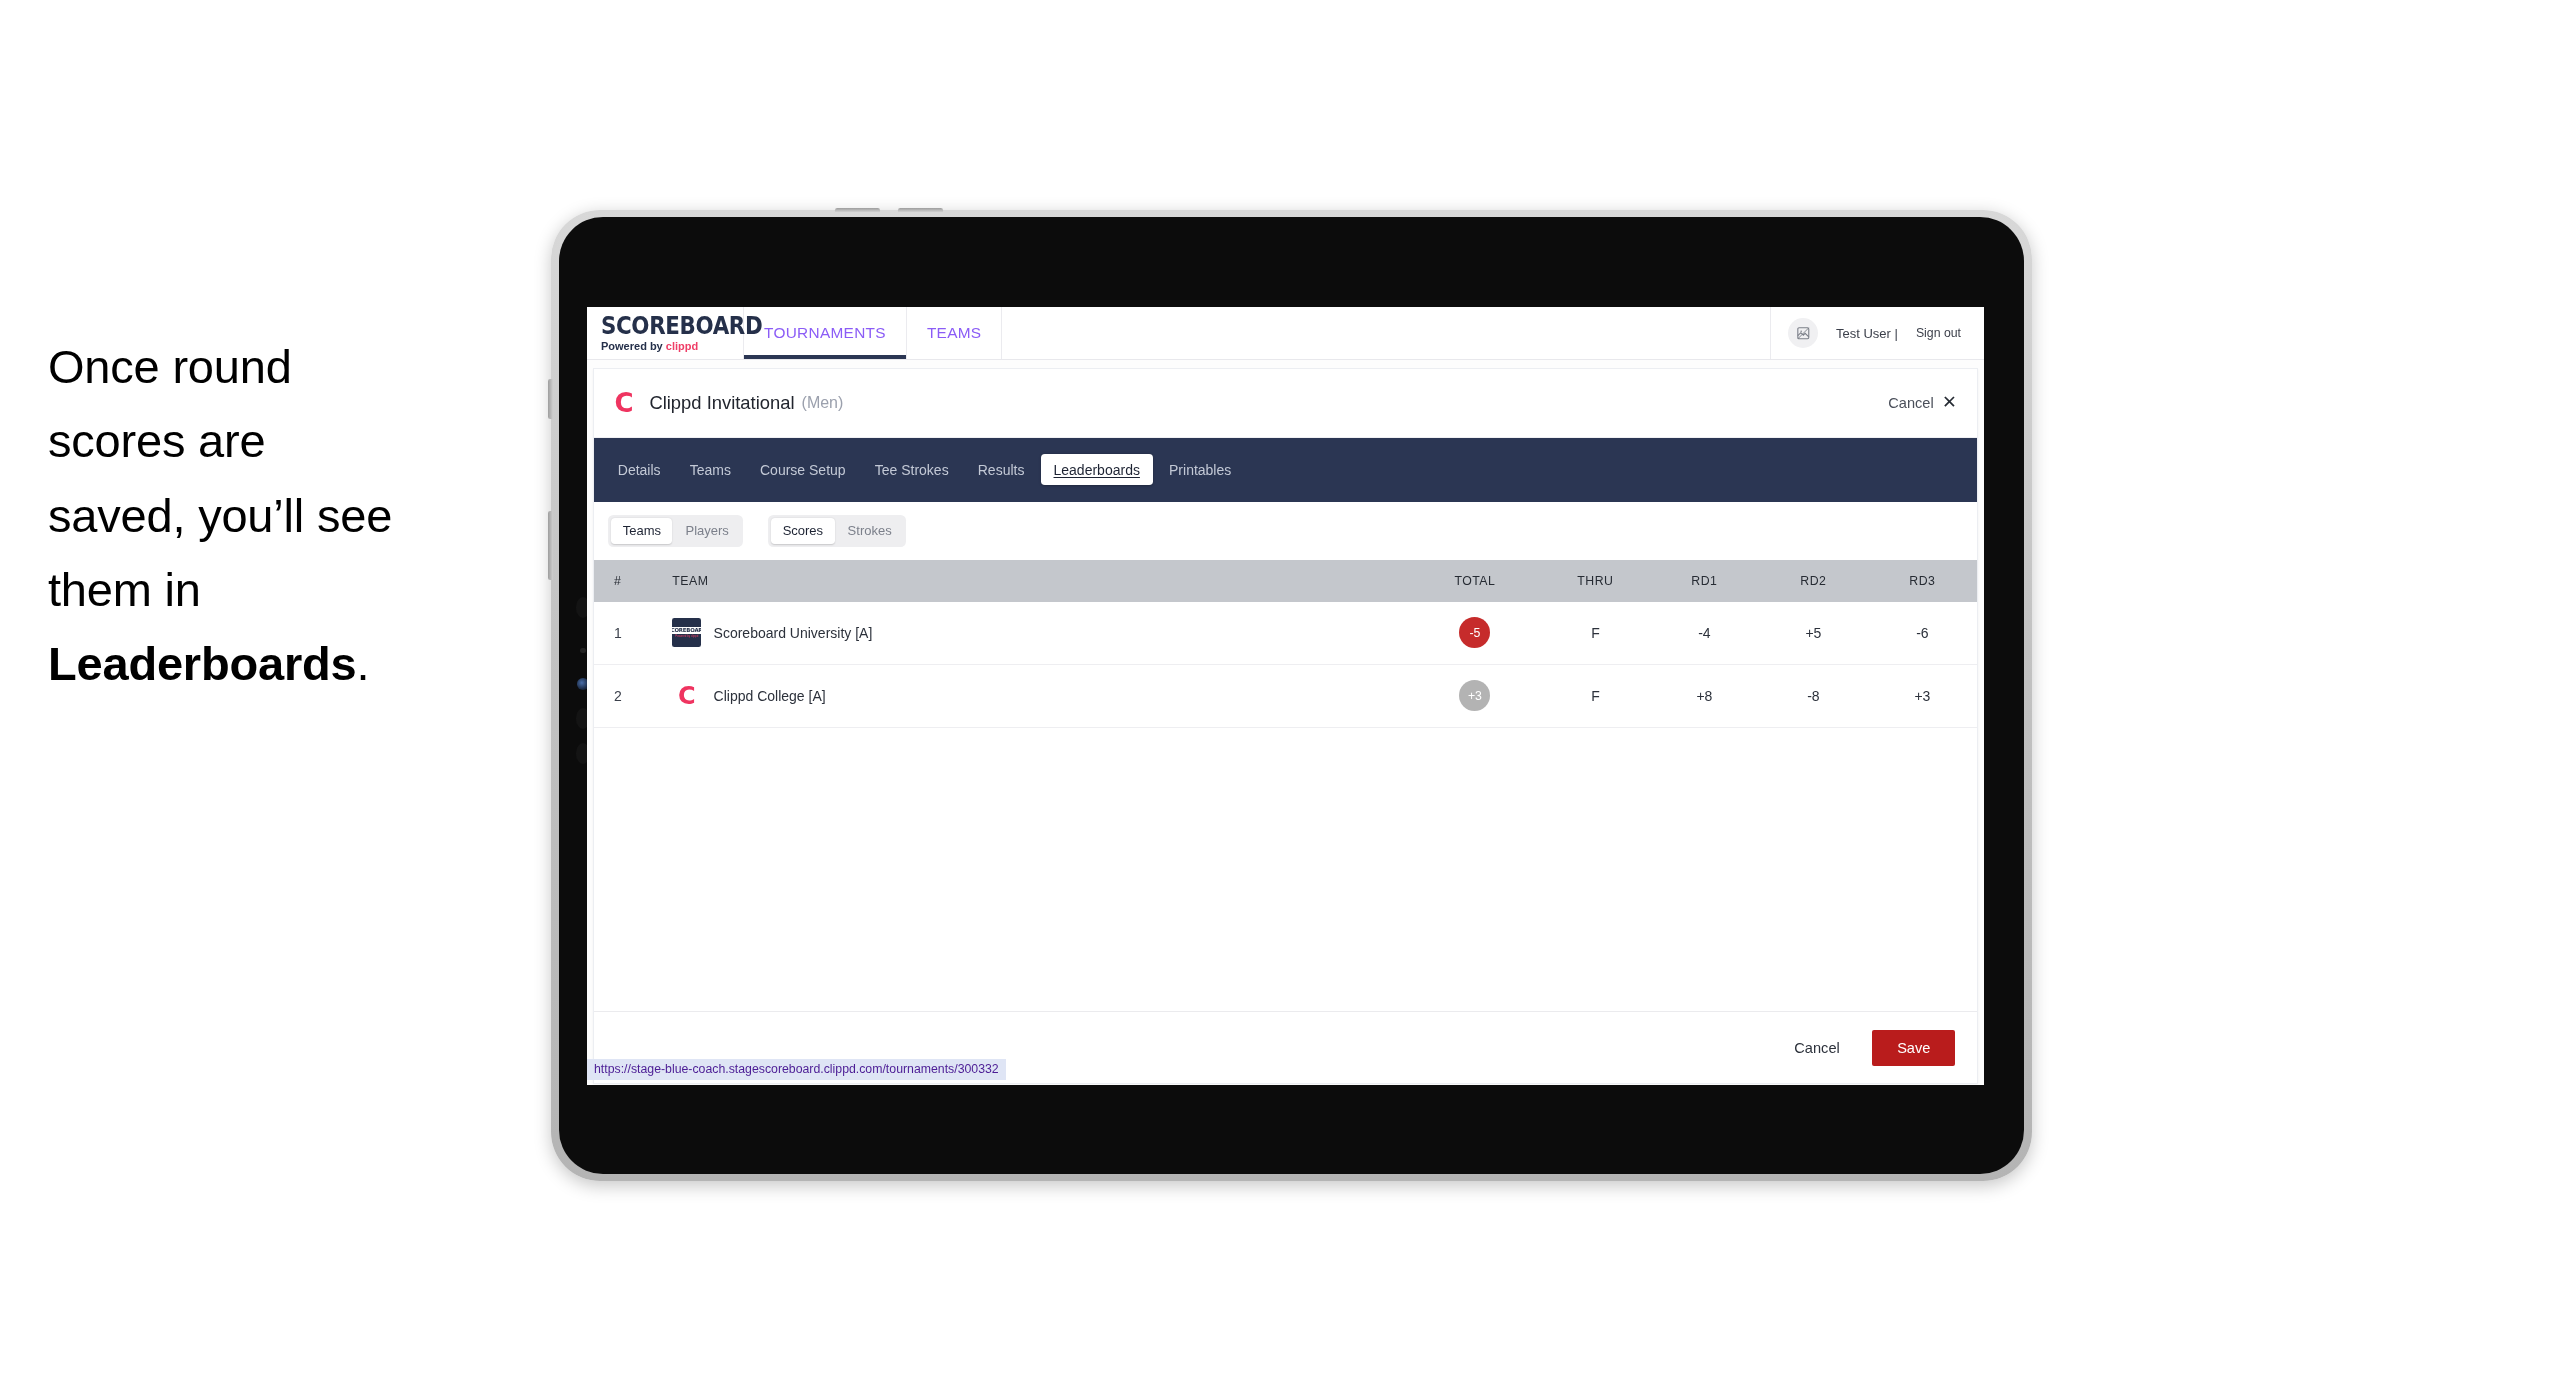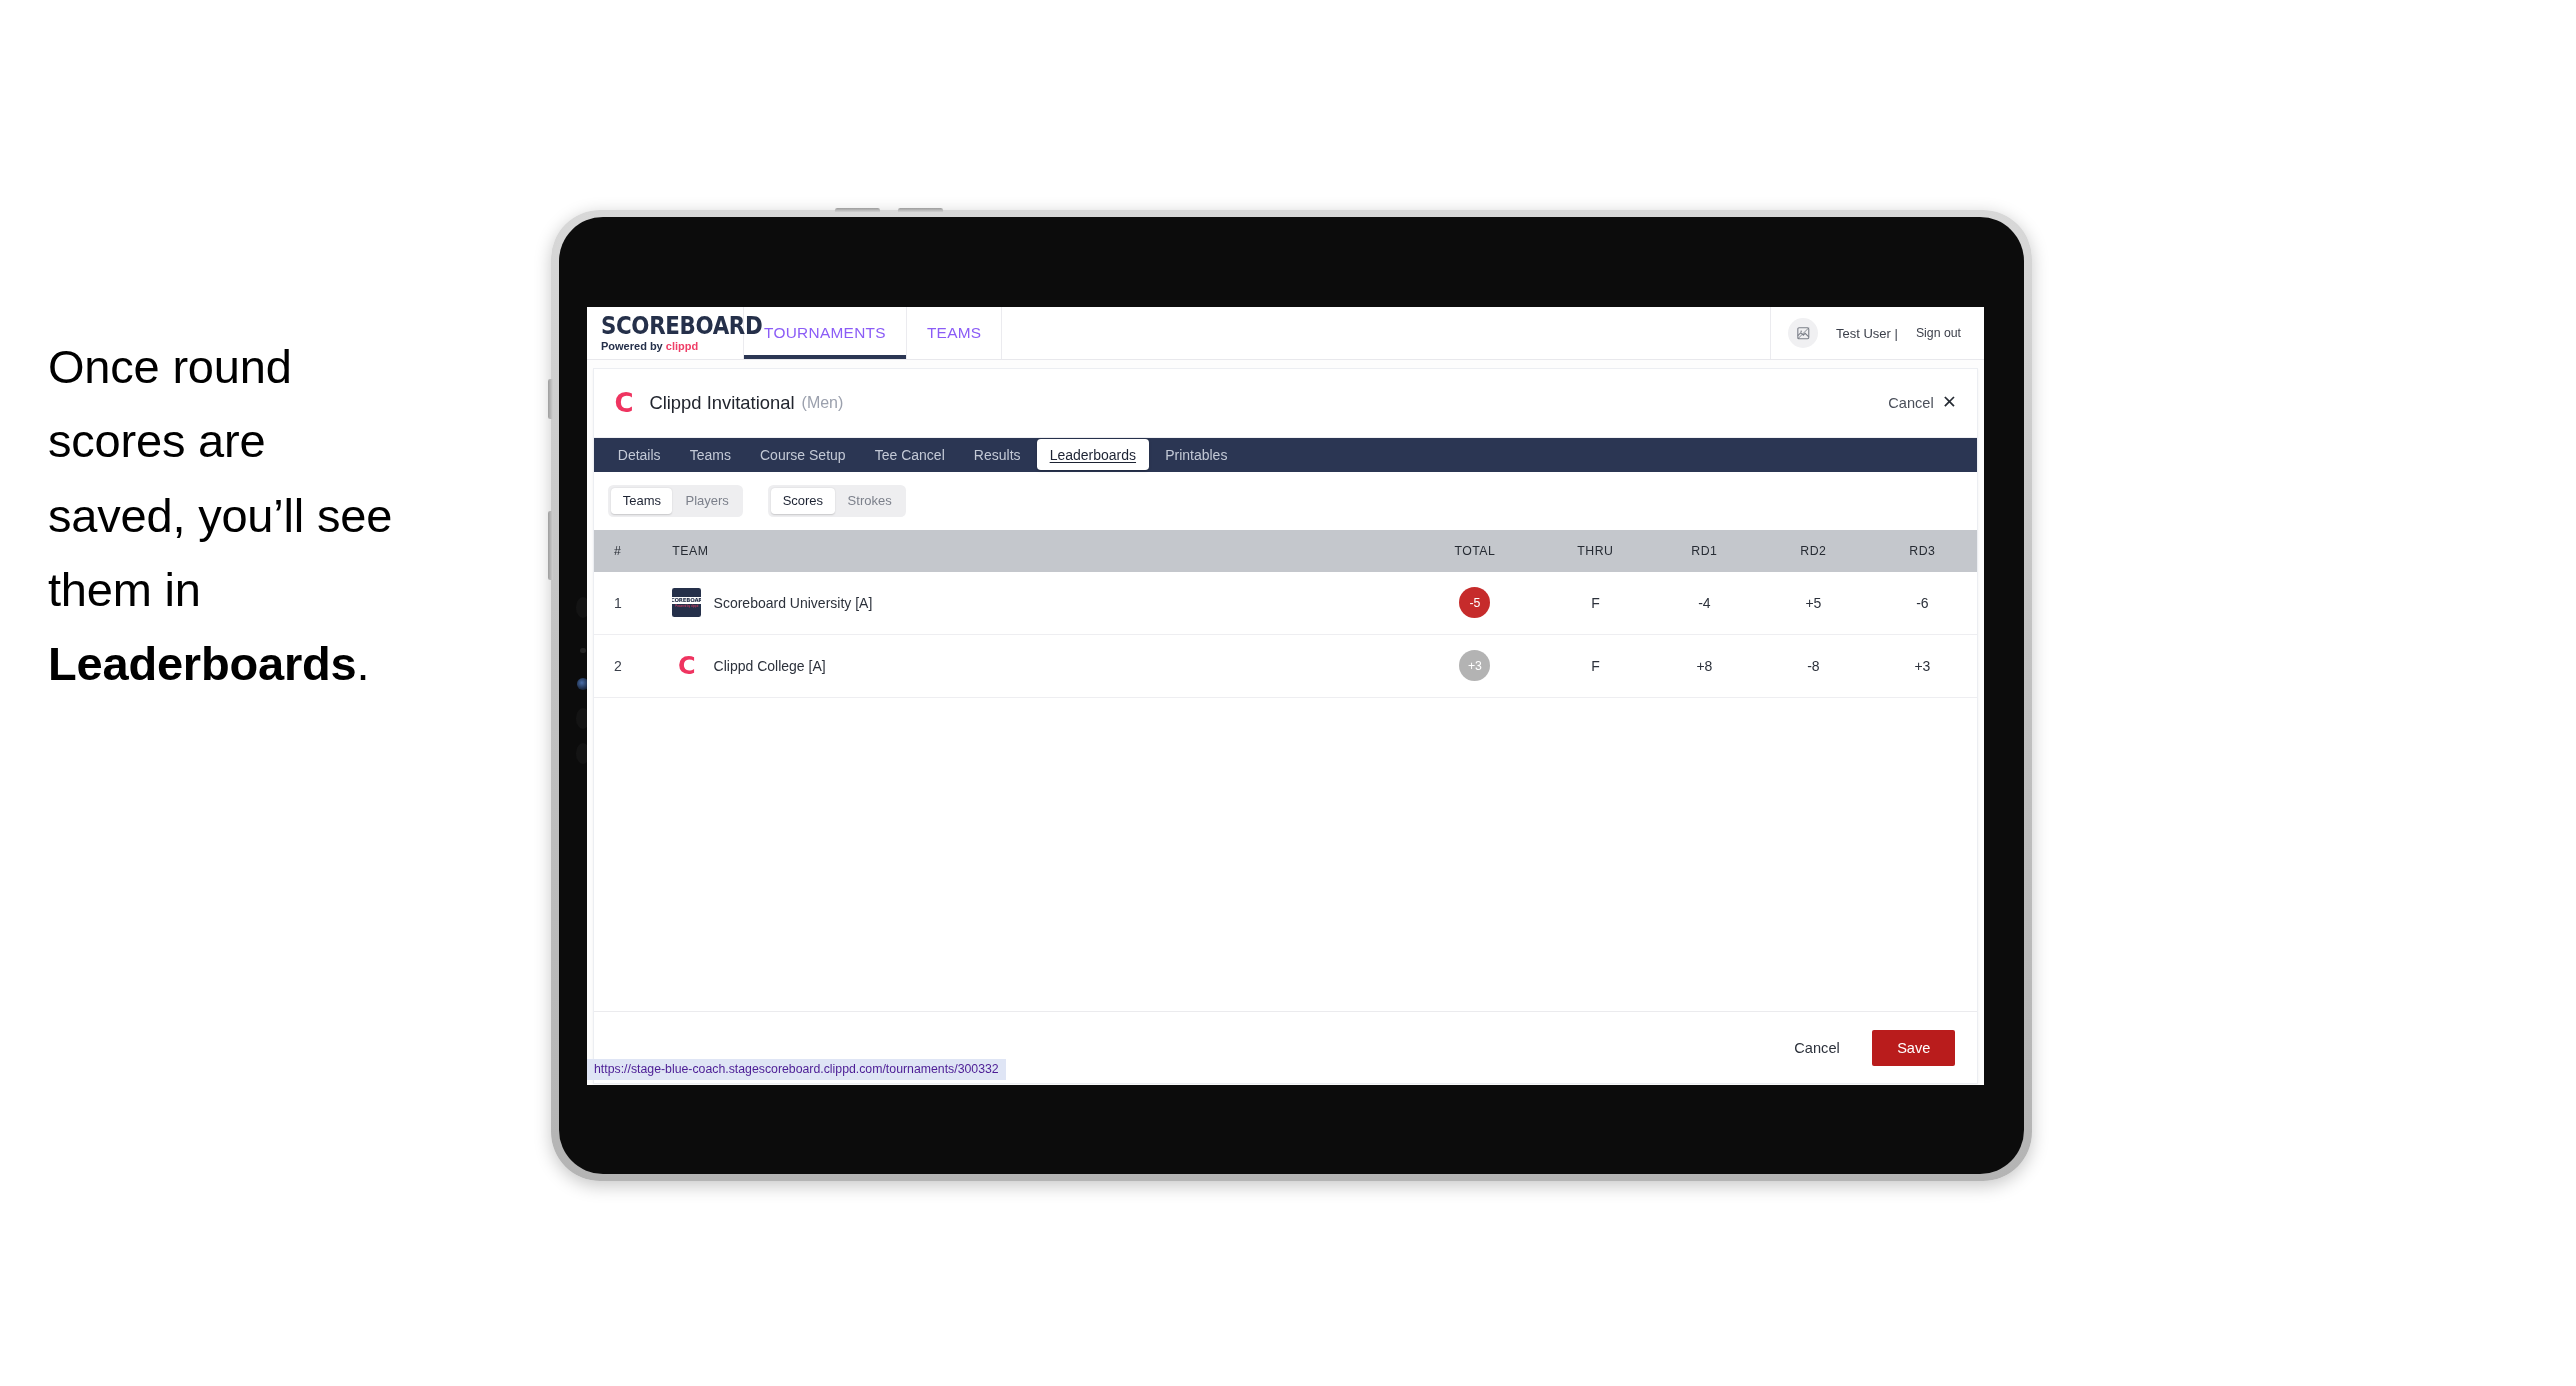--- a/index.html
+++ b/index.html
@@ -206,21 +206,21 @@
   .tourn-name { font-size: 18.4px; color: #21252e; }
   .tourn-gender { font-size: 16px; color: #9ba0ad; margin-left: 7px; }
   .title-spacer { flex: 1; }
   .cancel-x { display: flex; align-items: center; gap: 8.4px; cursor: pointer; }
   .cancel-x .lbl { font-size: 14.6px; color: #4a4f5a; }
   .cancel-x .xmark { font-size: 17.7px; color: #262b33; line-height: 1; }
 
   
   .subnav {
     background: #2b3653;
-    height: 34px;
+    height: 64px;
     display: flex;
     align-items: center;
     padding: 0 10.7px;
     gap: 3.1px;
     flex-shrink: 0;
   }
   .subnav-item {
     font-size: 14px;
     color: #c3c9d6;
     padding: 6.1px 13px;
@@ -463,21 +463,21 @@
         <div class="cancel-x">
           <span class="lbl">Cancel</span>
           <span class="xmark">✕</span>
         </div>
       </div>
 
       <div class="subnav">
         <div class="subnav-item"><span>Details</span></div>
         <div class="subnav-item"><span>Teams</span></div>
         <div class="subnav-item"><span>Course Setup</span></div>
-        <div class="subnav-item"><span>Tee Cancel</span></div>
+        <div class="subnav-item"><span>Tee Strokes</span></div>
         <div class="subnav-item"><span>Results</span></div>
         <div class="subnav-item active"><span>Leaderboards</span></div>
         <div class="subnav-item"><span>Printables</span></div>
       </div>
 
       <div class="toggle-row">
         <div class="seg">
           <div class="seg-btn active"><span>Teams</span></div>
           <div class="seg-btn"><span>Players</span></div>
         </div>

